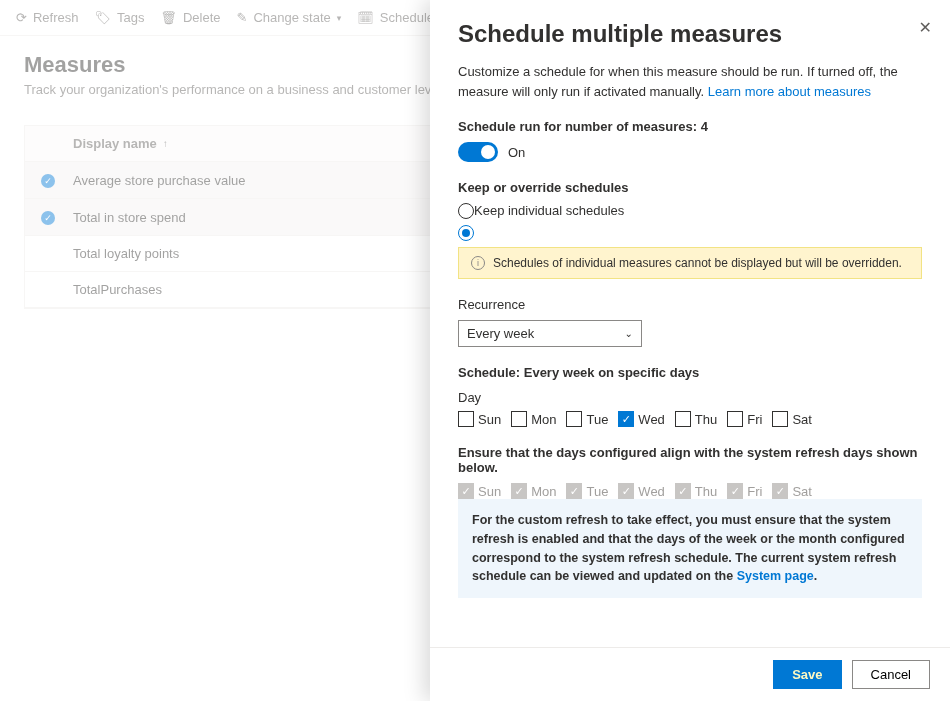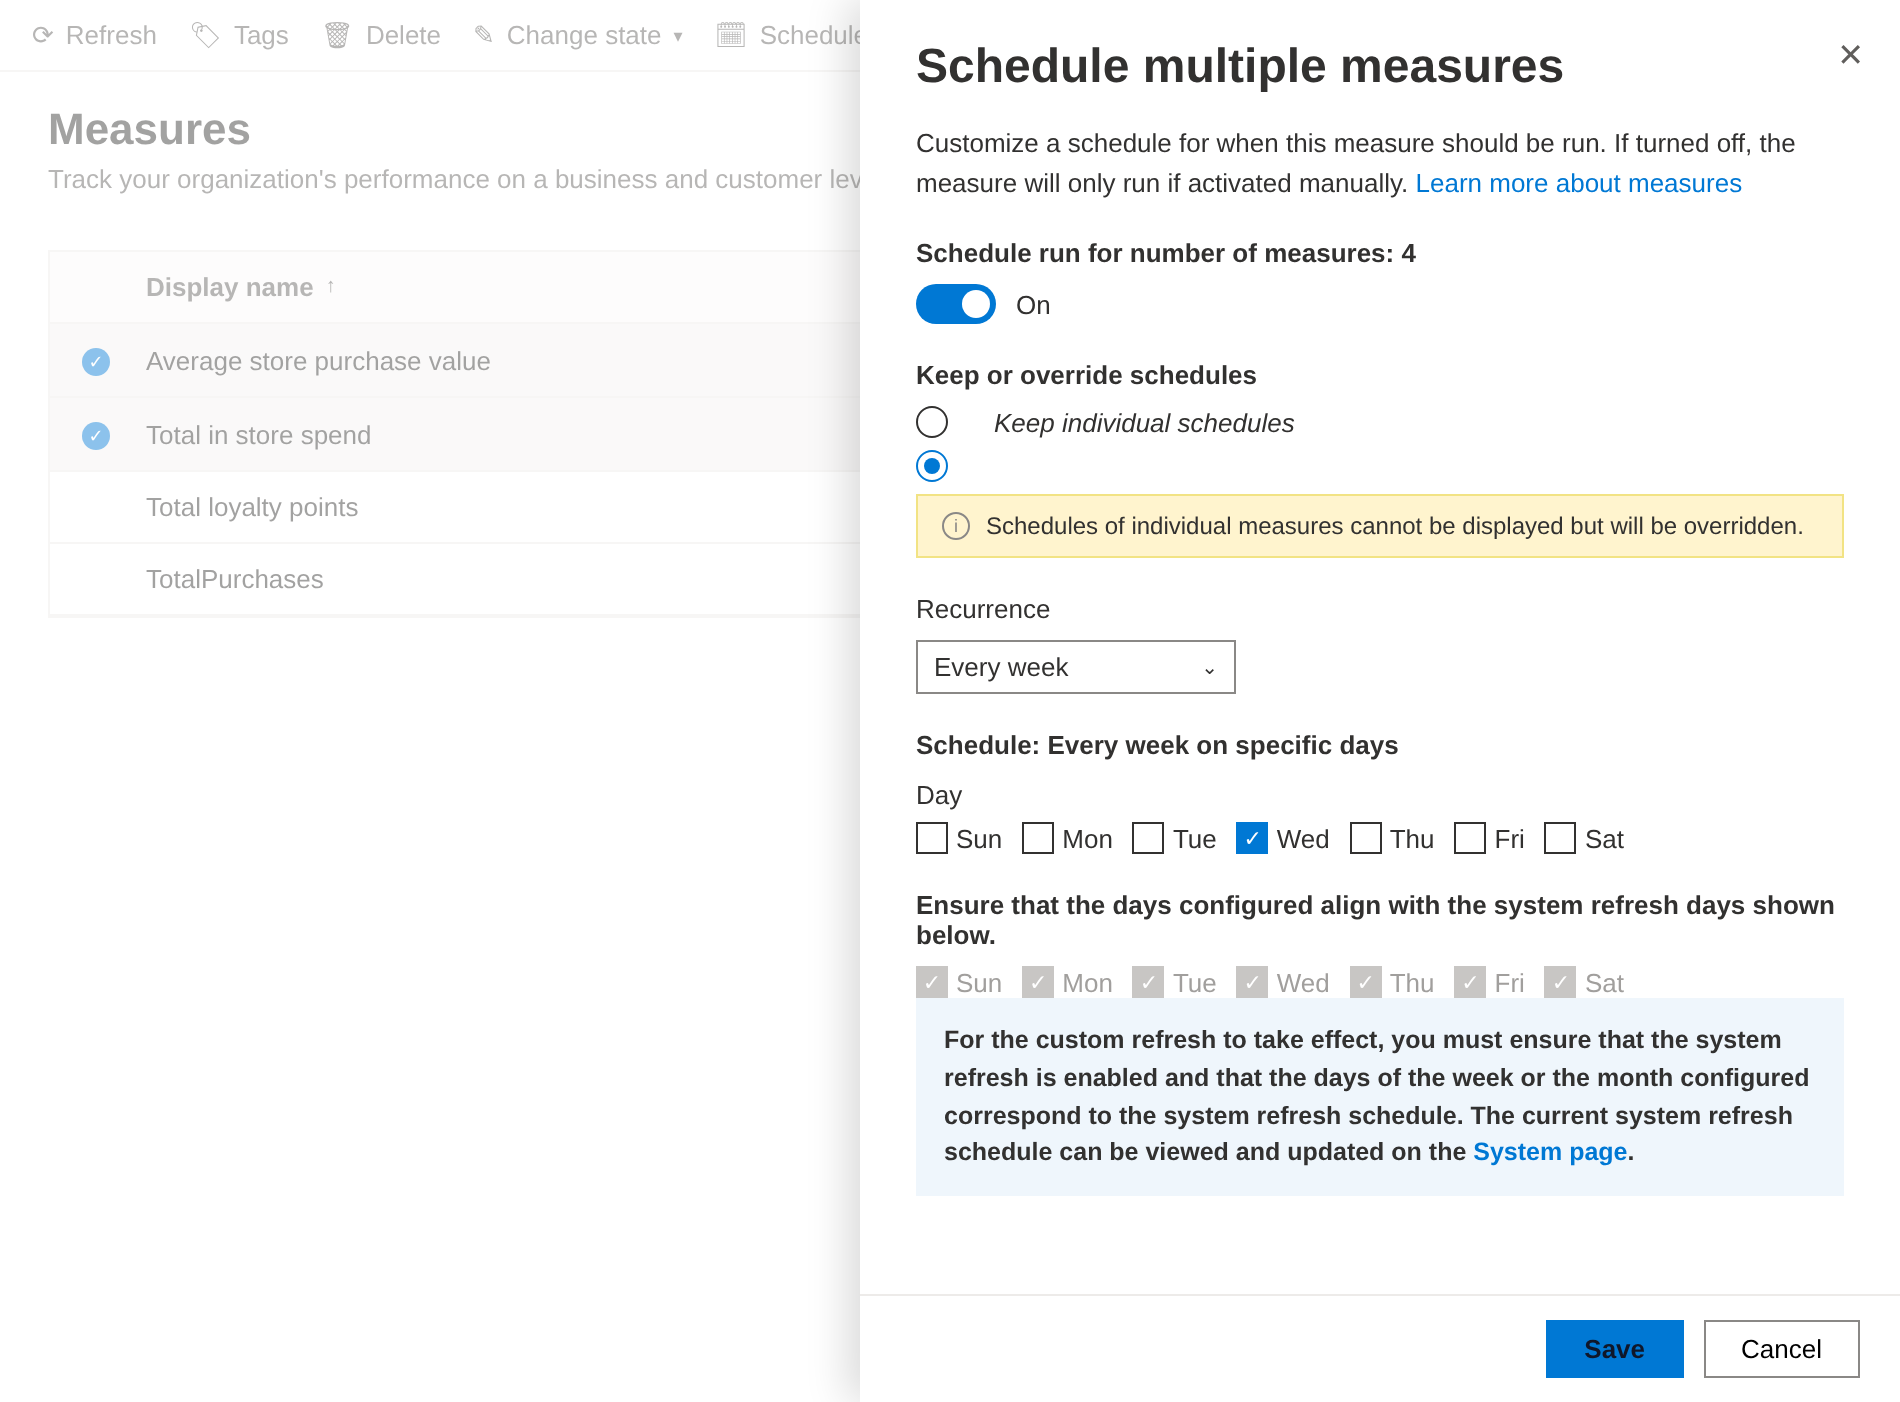--- a/index.html
+++ b/index.html
@@ -23,37 +23,37 @@
 .panel { position: absolute; top:0; right:0; bottom:0; width: 520px; background:#fff; box-shadow: -6px 0 20px rgba(0,0,0,0.15); display:flex; flex-direction:column; }
 .panel-body { padding: 20px 28px; overflow:auto; flex:1; }
 .panel-title { font-size: 24px; font-weight: 600; }
 .close-x { position:absolute; top:18px; right:18px; font-size:16px; color:#605e5c; cursor:pointer; }
 .desc { margin-top:14px; color:#323130; line-height:1.5; }
 .link { color:#0078d4; cursor:pointer; }
 .section-label { font-weight:600; margin-top:18px; margin-bottom:8px; }
 .toggle-row { display:flex; align-items:center; gap:10px; }
 .toggle { width:40px; height:20px; border-radius:10px; background:#0078d4; position:relative; cursor:pointer; }
 .toggle .knob { width:14px; height:14px; background:#fff; border-radius:50%; position:absolute; top:3px; right:3px; }
-.radio-row { display:flex; align-items:center; gap:23px; margin:6px 0;font-style:italic; }
+.radio-row { display:flex; gap:0; margin:6px 0; }
 .radio { width:16px; height:16px; border:1px solid #323130; border-radius:50%; display:inline-flex; align-items:center; justify-content:center; cursor:pointer;}
 .radio.sel { border-color:#0078d4; }
 .radio.sel .dot { width:8px; height:8px; background:#0078d4; border-radius:50%; }
 .warn { background:#fff4ce; border:1px solid #f2e384; padding:8px 12px; display:flex; align-items:center; gap:8px; margin-top:6px; font-size:12px; color:#323130;}
 .warn .ic { width:14px; height:14px; border:1px solid #8a8886; border-radius:50%; display:inline-flex; align-items:center; justify-content:center; font-size:9px; color:#8a8886;}
-.select { width:160px; border:1px solid #8a8886; padding:5px 8px; display:flex; justify-content:space-between; align-items:center; margin-top:4px; cursor:pointer;}
+.select { width:184px; border:1px solid #8a8886; padding:5px 8px; display:flex; justify-content:space-between; align-items:center; margin-top:4px; cursor:pointer;}
 .days { display:flex; gap:10px; margin-top:6px; flex-wrap:wrap;}
 .day { display:flex; align-items:center; gap:4px; }
 .cb { width:16px; height:16px; border:1px solid #323130; display:inline-flex; align-items:center; justify-content:center; font-size:11px; color:#fff; cursor:pointer;}
 .cb.checked { background:#0078d4; border-color:#0078d4; }
 .cb.disabled { background:#c8c6c4; border-color:#c8c6c4; cursor:default;}
 .day.disabled { color:#a19f9d; }
 .info { background:#eff6fc; padding:12px 14px; line-height:1.5; font-size:12.5px;font-weight:bold;}
 .footer { display:flex; justify-content:flex-end; gap:10px; padding:12px 20px; border-top:1px solid #edebe9; }
 .btn { padding:6px 18px; border:1px solid #8a8886; background:#fff; cursor:pointer; font-size:13px;}
-.btn.primary { background:#0078d4; color:#0f172a; border-color:#0078d4; font-weight:600;}
+.btn.primary { background:#0078d4; color:#fef9c3; border-color:#0078d4; font-weight:600;}
 </style>
 </head>
 <body>
 
 <div class="toolbar">
   <div class="toolbar-item">
       <span>⟳</span>
       <span>Refresh</span>
     </div>
   <div class="toolbar-item">

